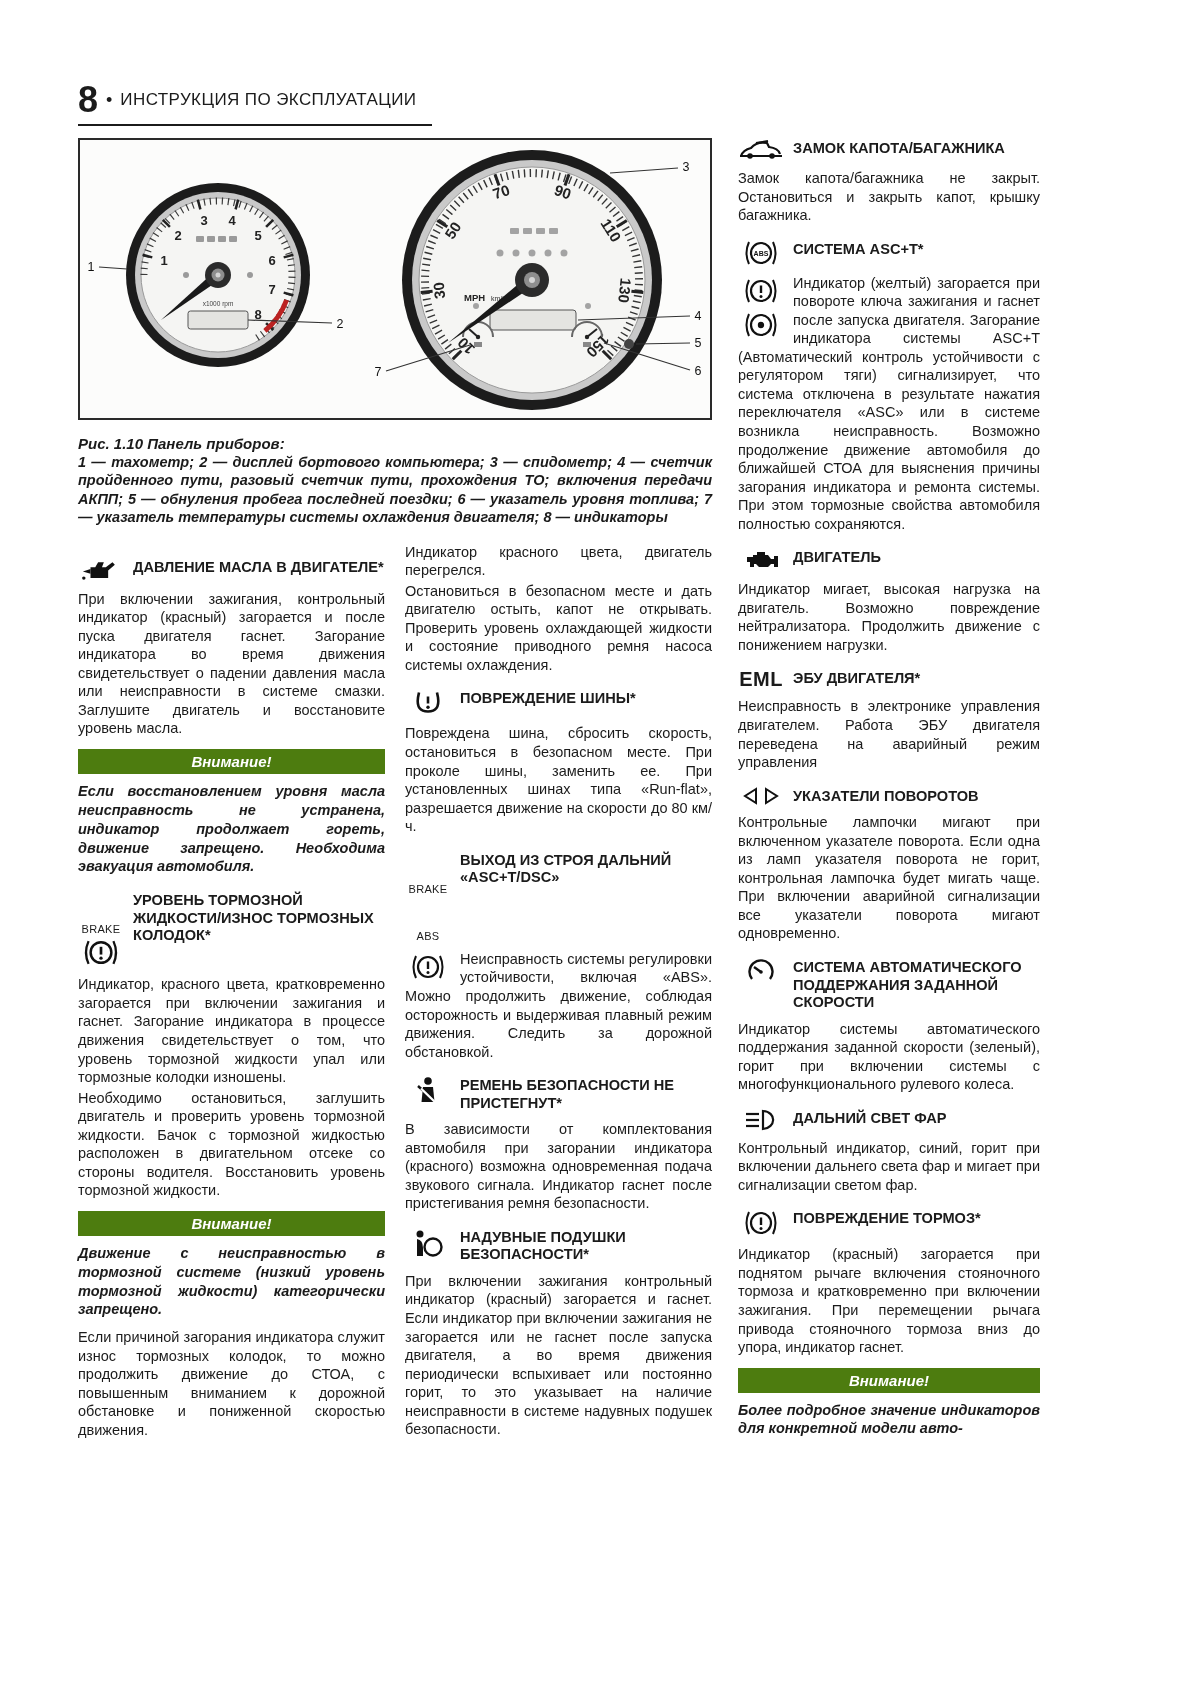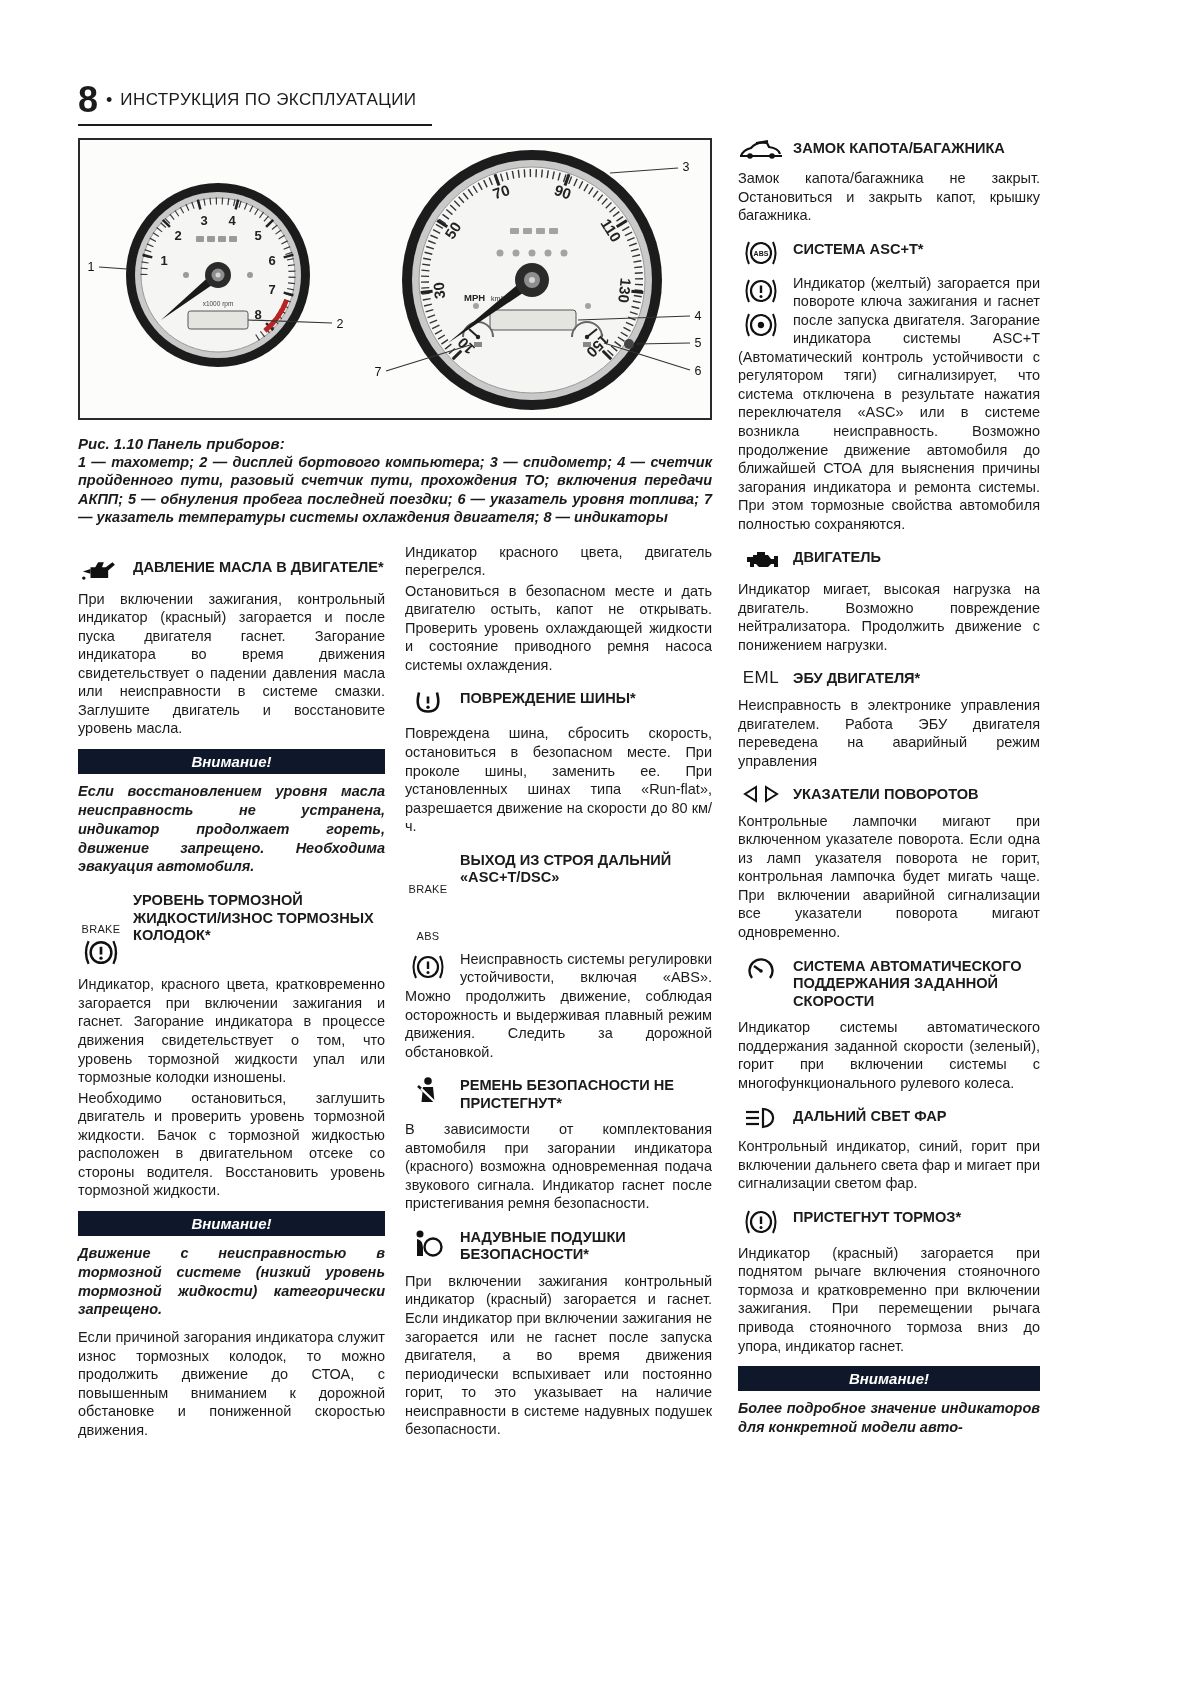--- a/index.html
+++ b/index.html
@@ -28,27 +28,27 @@
   .caption-title { font-size:15px; font-weight:700; font-style:italic; margin-bottom:1px; }
   .caption-body { font-size:14.5px; font-weight:700; font-style:italic; line-height:1.27; text-align:justify; }
 
   .two-cols { display:flex; gap:20px; margin-top:16px; }
   .col { width:307px; flex:none; }
 
   .section { margin-bottom:4px; }
   .sec-head { display:flex; gap:9px; align-items:flex-start; margin:14px 0 8px; }
   .icon-box { width:46px; flex:none; display:flex; flex-direction:column; align-items:center; gap:3px; padding-top:1px; }
   .icon-word { font-weight:400; font-size:11px; letter-spacing:.3px; line-height:1.1;margin-top:32px; }
-  .icon-word-large { font-weight:400; font-size:17px; letter-spacing:.5px; line-height:1; }
+  .icon-word-large { font-weight:700; font-size:20px; letter-spacing:.5px; line-height:1; }
   .sec-title { font-weight:700; font-size:14.6px; line-height:1.2; padding-top:2px; }
   p.body { font-size:14.5px; line-height:1.28; text-align:justify; margin:0; }
   p.body + p.body { margin-top:2px; }
 
   .warning { margin:11px 0 9px; }
-  .warn-bar { background:#0f172a; color:#ffffff; font-weight:700; font-style:italic; text-align:center; font-size:15px; padding:4px 0; margin-bottom:8px; }
+  .warn-bar { background:#4d7c0f; color:#ffffff; font-weight:700; font-style:italic; text-align:center; font-size:15px; padding:4px 0; margin-bottom:8px; }
   .warn-text { font-size:14.5px; font-weight:700; font-style:italic; line-height:1.3; text-align:justify; }
 
   .wrap-block::after { content:""; display:block; clear:both; }
   .float-icons { float:left; width:46px; display:flex; flex-direction:column; align-items:center; gap:7px; margin:3px 9px 3px 0; }
 </style>
 </head>
 <body>
 
 <div class="page">
 
@@ -440,21 +440,21 @@
         <div class="sec-head">
           <div class="icon-box">
             <svg width="36" height="28" viewBox="0 0 36 28">
               <path d="M6 3 Q1 14 6 25" fill="none" stroke="#111" stroke-width="2"></path>
               <path d="M30 3 Q35 14 30 25" fill="none" stroke="#111" stroke-width="2"></path>
               <circle cx="18" cy="14" r="10" fill="none" stroke="#111" stroke-width="2.2"></circle>
               <line x1="18" y1="8.5" x2="18" y2="16" stroke="#111" stroke-width="2.4"></line>
               <circle cx="18" cy="19.5" r="1.5" fill="#111"></circle>
             </svg>
           </div>
-          <div class="sec-title">ПРИСТЕГНУТ ТОРМОЗ*</div>
+          <div class="sec-title">ПОВРЕЖДЕНИЕ ТОРМОЗ*</div>
         </div>
         <p class="body">Индикатор (красный) загорается при поднятом рычаге включения стояночного тормоза и кратковременно при включении зажигания. При перемещении рычага привода стояночного тормоза вниз до упора, индикатор гаснет.</p>
       </div>
 
       <div class="warning">
         <div class="warn-bar">Внимание!</div>
         <p class="warn-text">Более подробное значение индикаторов для конкретной модели авто-</p>
       </div>
 
     </div>

